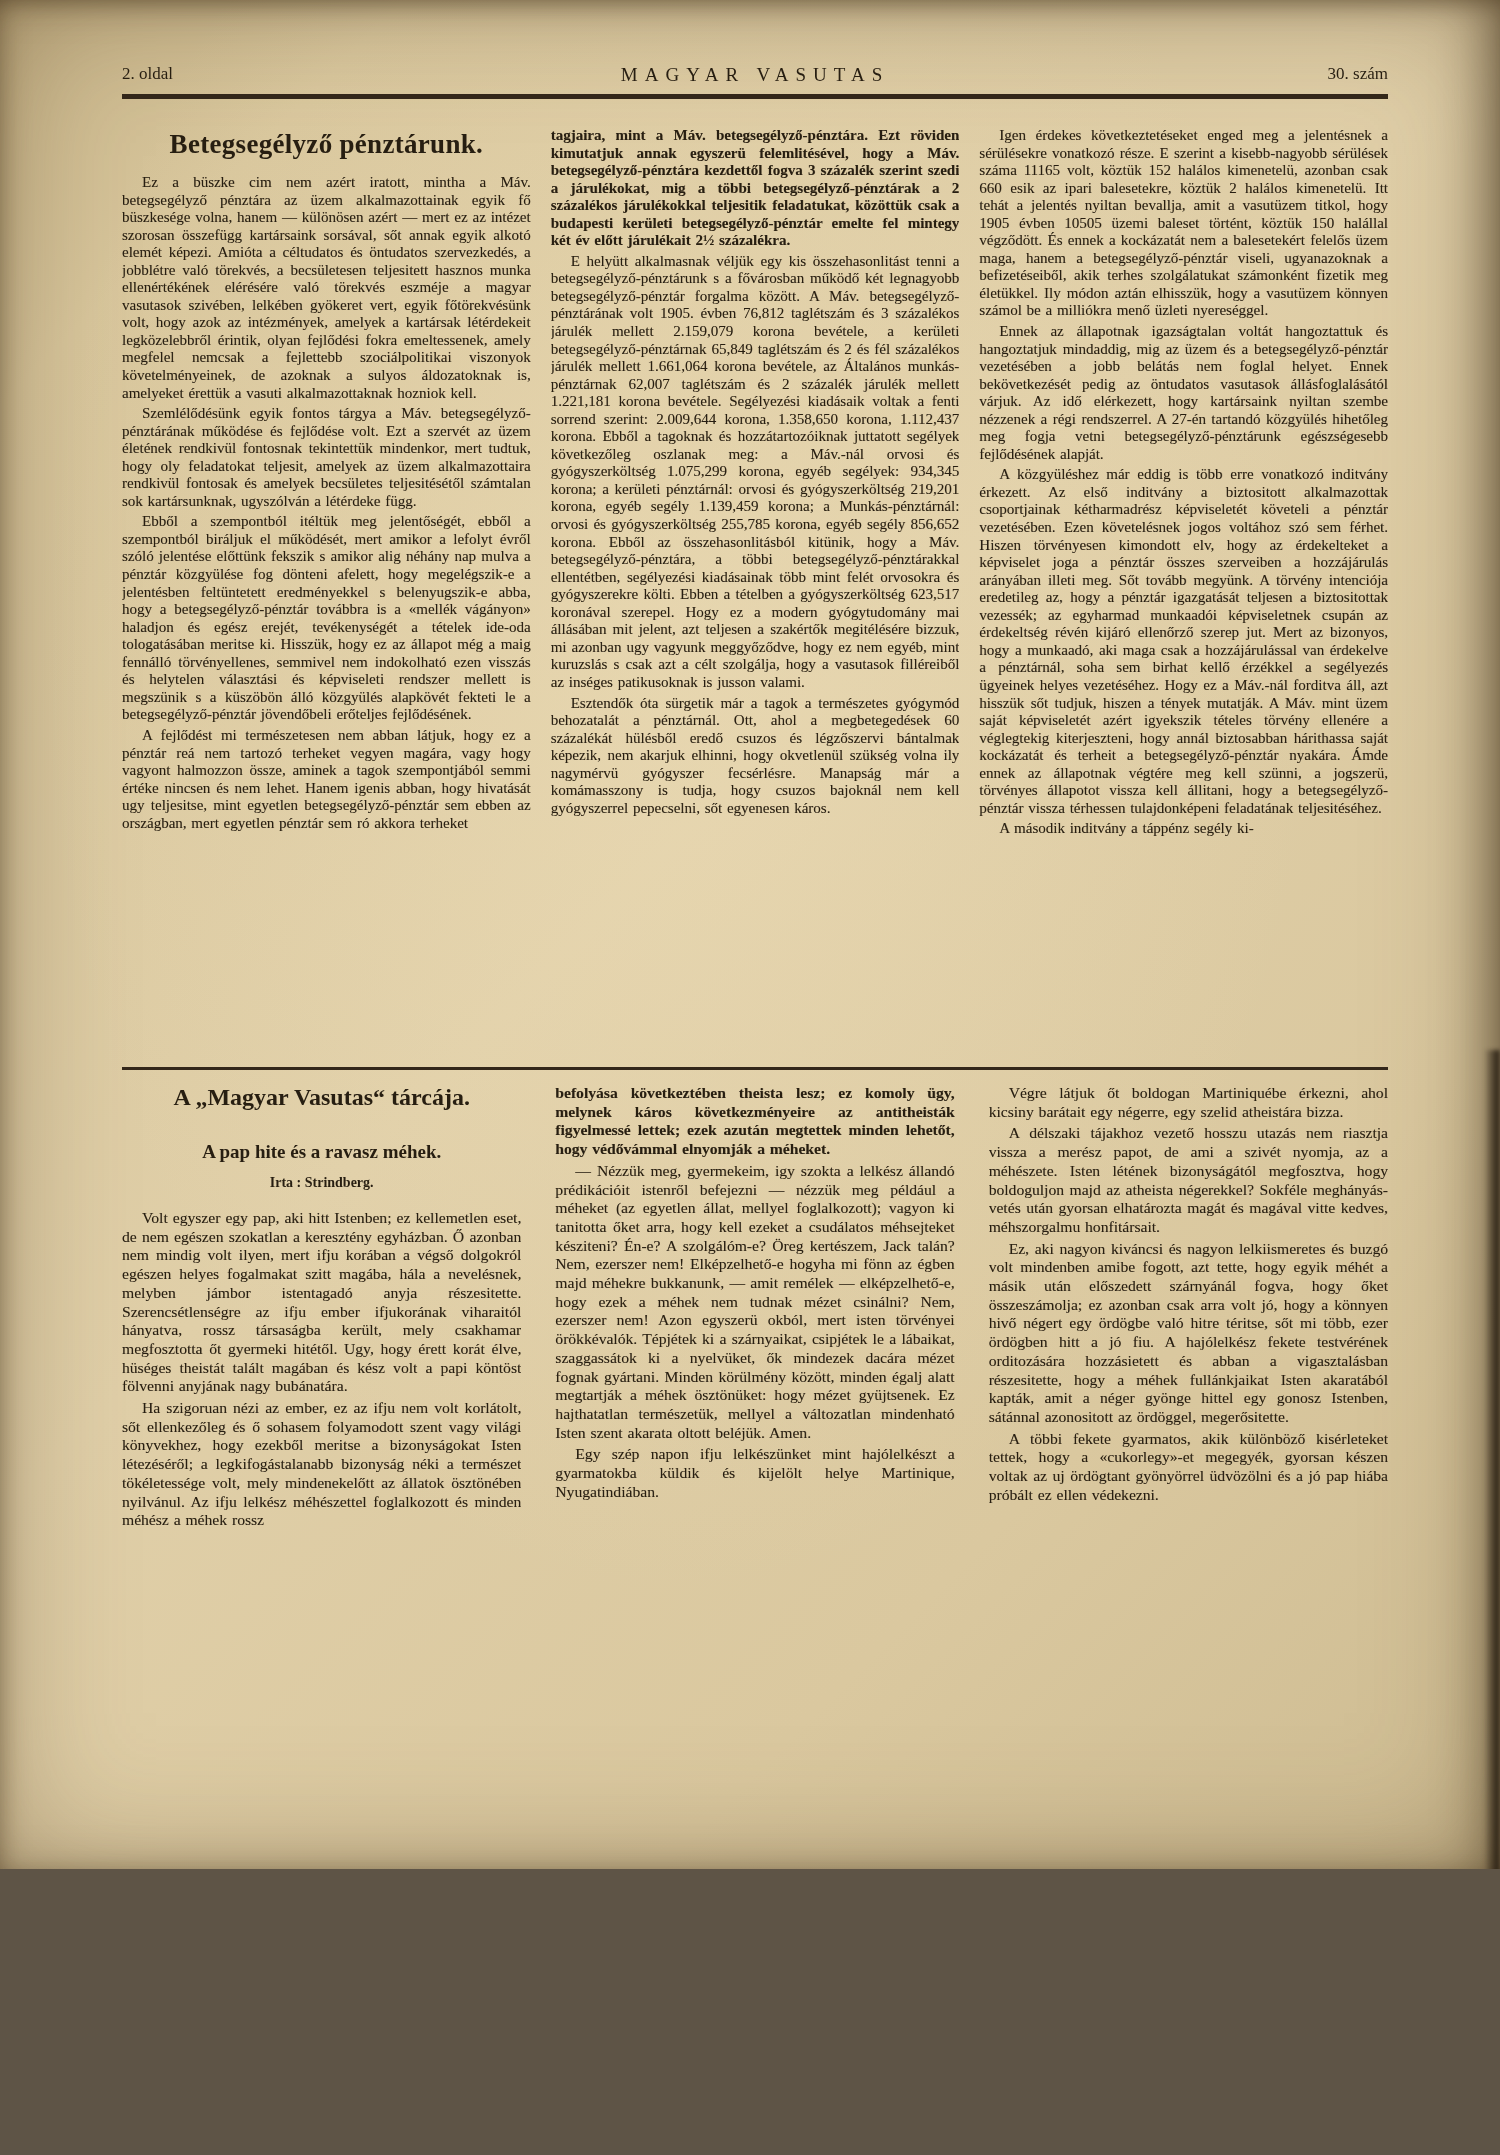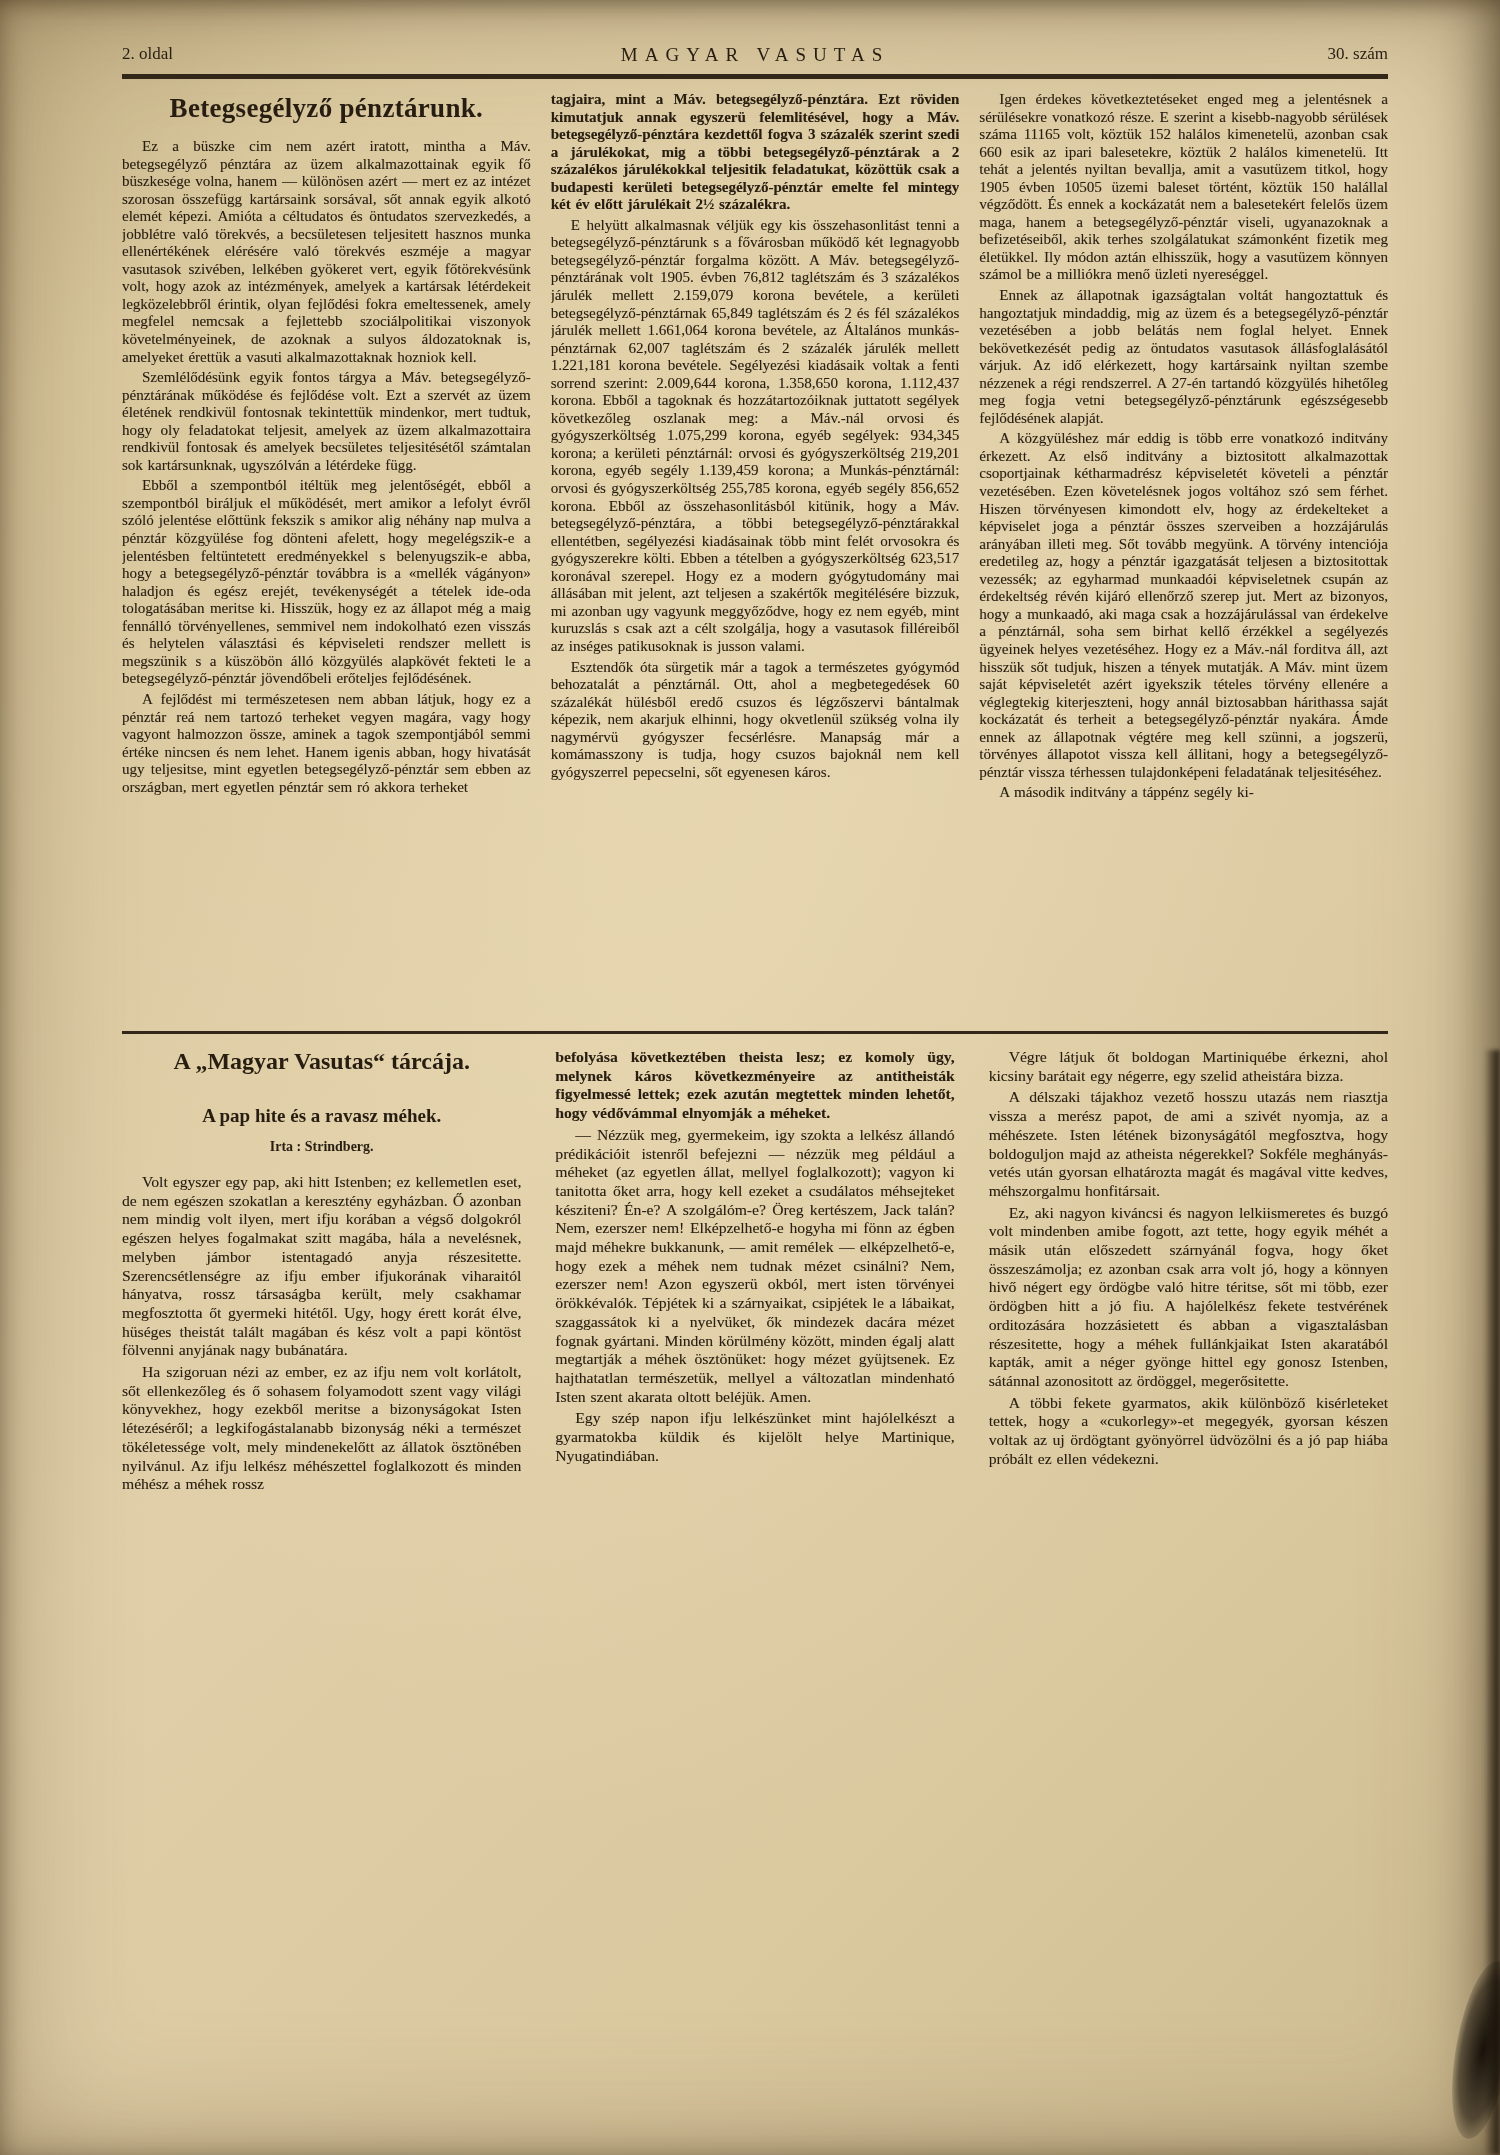--- a/index.html
+++ b/index.html
@@ -1,22 +1,22 @@
 <!DOCTYPE html>
 <html lang="hu"><head>
 <meta charset="utf-8">
 <style>
   * { margin:0; padding:0; box-sizing:border-box; }
   html,body { background:#5e5446; }
   .page {
     position:relative;
-    width:1500px; height:2155px;
+    width:1500px; height:1869px;
     overflow:hidden;
     margin:0;
-    padding:44px 112px 0 122px;
+    padding:64px 112px 0 122px;
     background:
       radial-gradient(ellipse at 45% 35%, rgba(240,224,186,0.45) 0%, rgba(240,224,186,0) 55%),
       linear-gradient(135deg, #c6b388 0%, #d8c69c 12%, #e0cfa8 45%, #dac89f 75%, #cdbb91 100%);
     box-shadow:
       inset 0 0 130px rgba(92,70,40,0.40),
       inset -28px 0 50px -16px rgba(48,34,16,0.55),
       inset 14px 0 30px -14px rgba(70,52,28,0.40),
       inset 0 12px 26px -12px rgba(70,52,28,0.50);
     font-family:"Liberation Serif","DejaVu Serif",serif;
     color:#271e11;
@@ -29,21 +29,21 @@
   .pg-center {
     position:absolute; left:50%; top:0; transform:translateX(-50%);
     font-weight:normal; font-size:19px; letter-spacing:7px; white-space:nowrap;
   }
   .double-rule {
     margin-top:6px; height:3px;
     border-top:3px solid #33271a;
     border-bottom:2px solid #33271a;
   }
   .cols { display:flex; gap:34px; }
-  .top-section { margin-top:12px; height:930px; overflow:hidden;gap:20px; }
+  .top-section { margin-top:28px; height:930px; overflow:hidden;gap:20px; }
   .col { flex:1 1 0; min-width:0; overflow:hidden; }
   .article-title {
     font-size:27px; font-weight:bold; text-align:center;
     margin:2px 0 14px; letter-spacing:0.3px;
   }
   .para {
     font-size:15px; line-height:1.17; text-align:justify;
     text-indent:20px; margin-bottom:3px; word-spacing:1px;
     text-shadow:0.3px 0.2px 0 rgba(45,33,18,0.30);
     hyphens:auto;

